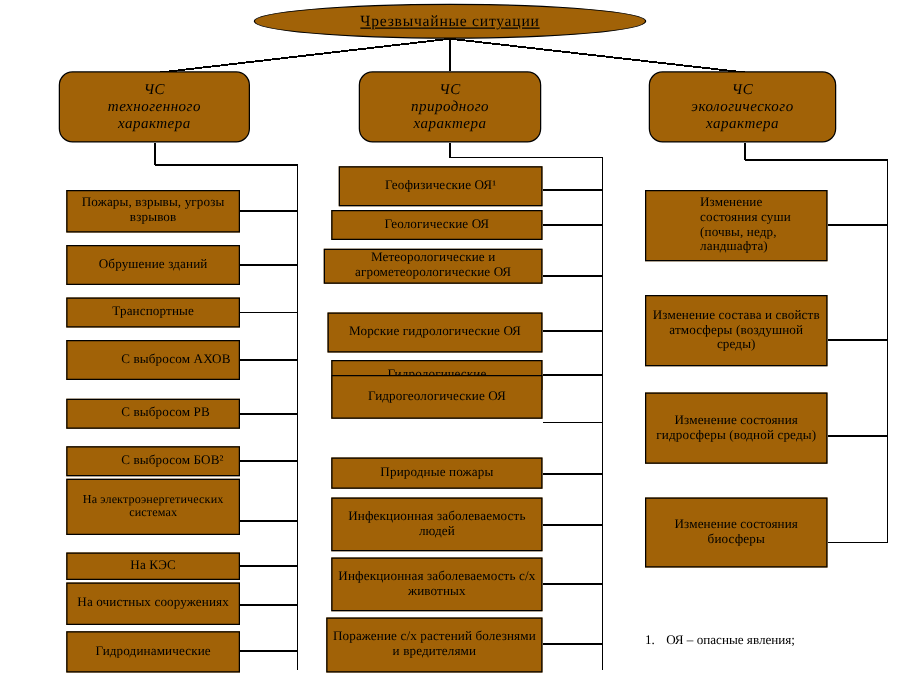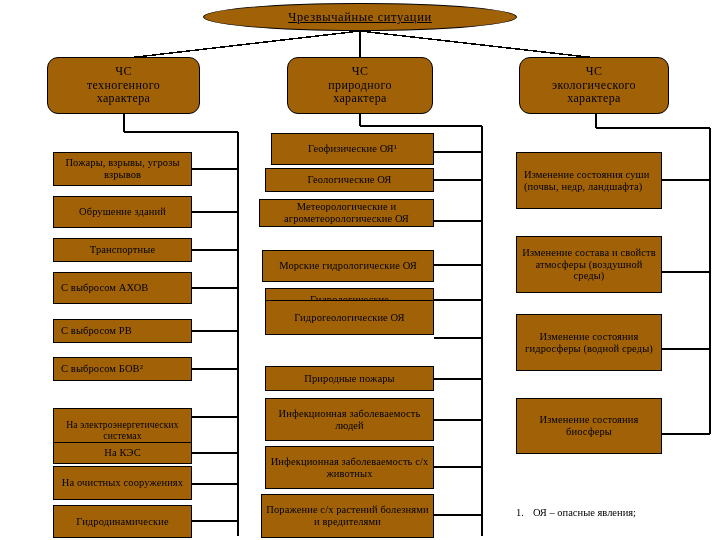--- a/index.html
+++ b/index.html
@@ -40,32 +40,33 @@
     border-radius: 50%;
     border: 1.5px solid #000;
     font-style: normal;
     font-size: 12.5px;
     letter-spacing: 0.6px;
     text-decoration: underline;
   }
   .cat {
     border-radius: 11px;
     border: 1.8px solid #000;
+    font-style: italic;
     font-size: 12px;
     letter-spacing: 0.4px;
   }
   .cat .l1 { display:block; }
   .cat .l2 { display:block; }
   .leaf {
     font-size: 10.5px;
     font-style: normal;
     font-family: Liberation Serif, serif;
   }
   .leaf.small { font-size: 9.7px; }
-  .leaf.left-align { justify-content: flex-start; text-align: left; }
+  .leaf.left-align { justify-content: flex-start; text-align: left; padding-left: 36px; }
   .leaf.left-align > span { padding-left: 7px; }
 
   .legend {
     position: absolute;
     font-size: 10.5px;
     line-height: 1.35;
     z-index: 3;
     white-space: pre;
   }
   .legend .lrow { display: block; }
@@ -160,21 +161,21 @@
     </div>
   <div class="node leaf left-align" style="left:53px; top:272px; width:139px; height:32px;">
     <span>С выбросом АХОВ</span>
     </div>
   <div class="node leaf left-align" style="left:53px; top:319px; width:139px; height:24px;">
     <span>С выбросом РВ</span>
     </div>
   <div class="node leaf left-align" style="left:53px; top:357px; width:139px; height:24px;">
     <span>С выбросом БОВ²</span>
     </div>
-  <div class="node leaf small" style="left:53px; top:408px; width:139px; height:45px;">
+  <div class="node leaf small" style="left:53px; top:383px; width:139px; height:45px;">
     <span>На электроэнергетических системах</span>
     </div>
   <div class="node leaf" style="left:53px; top:442px; width:139px; height:22px;">
     <span>На КЭС</span>
     </div>
   <div class="node leaf" style="left:53px; top:466px; width:139px; height:34px;">
     <span>На очистных сооружениях</span>
     </div>
   <div class="node leaf" style="left:53px; top:505px; width:139px; height:33px;">
     <span>Гидродинамические</span>

